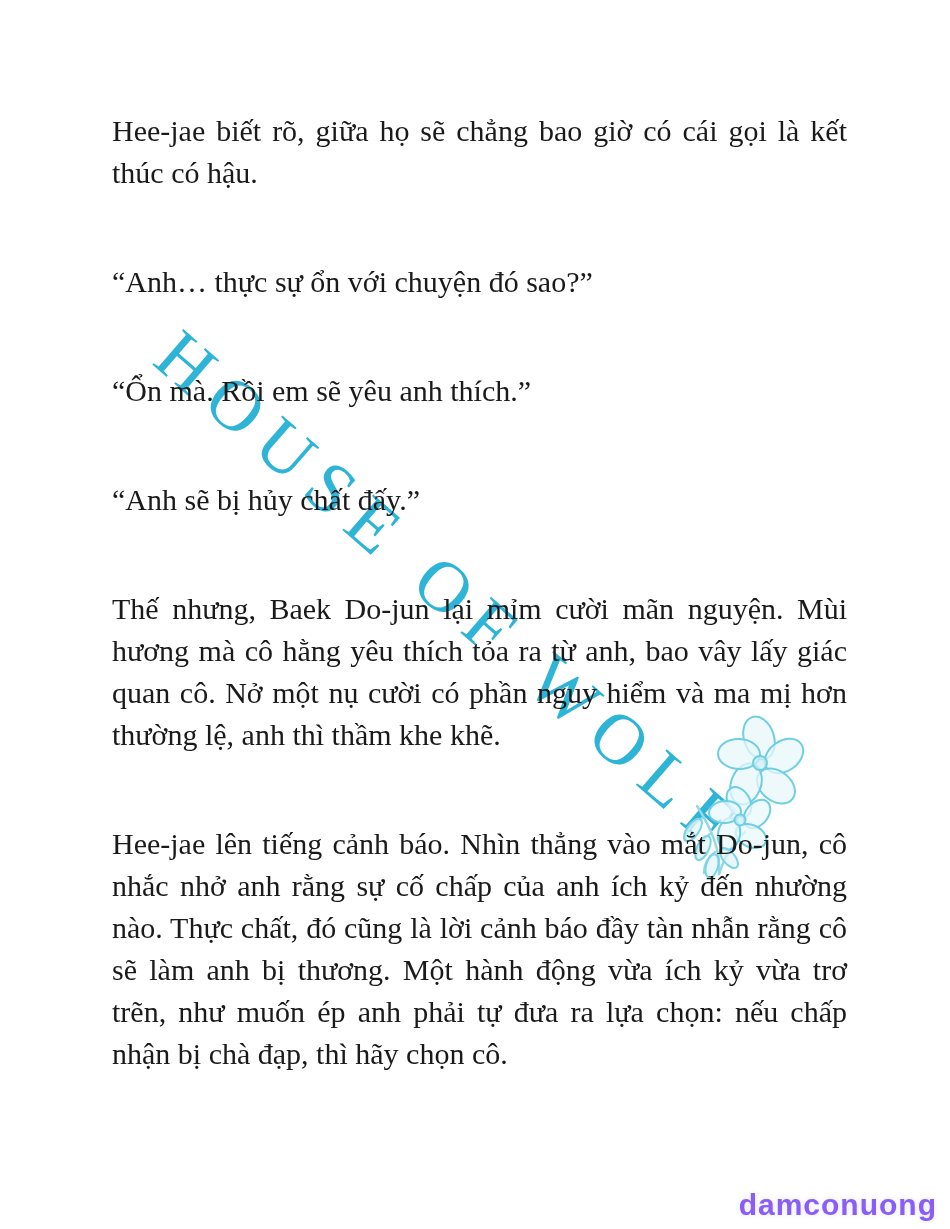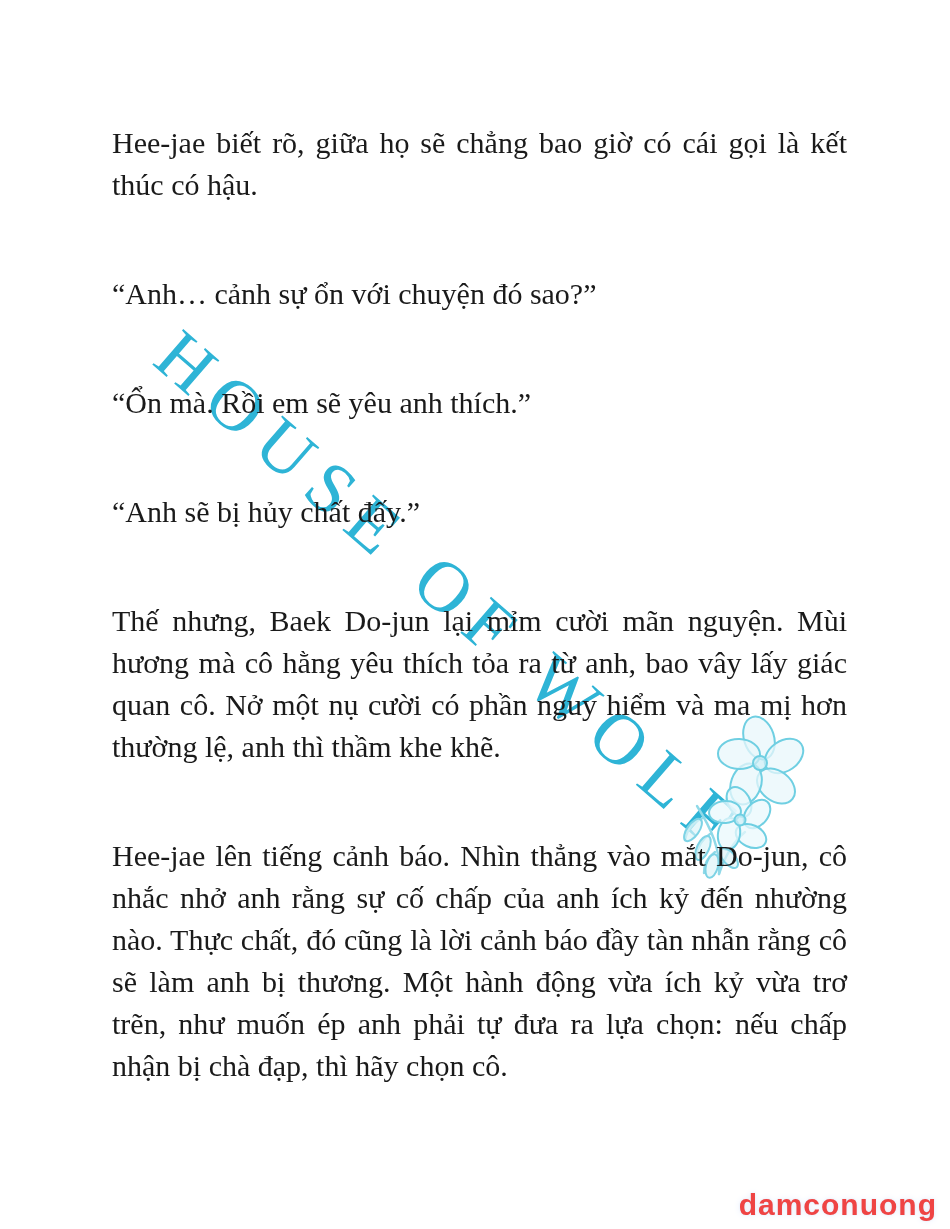--- a/index.html
+++ b/index.html
@@ -15,21 +15,21 @@
     overflow: hidden;
     font-family: "Liberation Serif", "DejaVu Serif", serif;
   }
   
   .content {
     position: relative;
     z-index: 2;
     padding: 106px 103px 0 112px;
   }
   .content p {
-    margin: 16px 0 67px 0;
+    margin: 4px 0 67px 0;
     font-size: 30px;
     line-height: 42px;
     color: #1a1a1a;
     text-align: justify;
   }
   
   .wm-text {
     position: absolute;
     left: 190px;
     top: 318px;
@@ -55,21 +55,21 @@
   
   .site-wm {
     position: absolute;
     right: 13px;
     bottom: 7px;
     z-index: 3;
     font-family: "Liberation Sans", "DejaVu Sans", sans-serif;
     font-weight: 700;
     font-size: 30px;
     letter-spacing: 1px;
-    color: #ef4444;
+    color: #8b5cf6;
     text-shadow: 0 0 7px #e6edfb, 0 0 2px #dfe8f8;
   }
 </style>
 </head>
 <body>
 
 <div class="page">
 
   <div class="wm-text">HOUSE OF WOLF</div>
 
@@ -103,21 +103,21 @@
     <g stroke="#7dd3e5" stroke-width="2" fill="#ddf3f8" fill-opacity="0.7">
       <ellipse cx="30" cy="120" rx="6" ry="13" transform="rotate(35 30 120)"></ellipse>
       <ellipse cx="40" cy="138" rx="6" ry="13" transform="rotate(25 40 138)"></ellipse>
       <ellipse cx="49" cy="156" rx="6" ry="12" transform="rotate(15 49 156)"></ellipse>
       <ellipse cx="66" cy="148" rx="6" ry="12" transform="rotate(-40 66 148)"></ellipse>
     </g>
   </svg>
 
   <div class="content">
     <p>Hee-jae biết rõ, giữa họ sẽ chẳng bao giờ có cái gọi là kết thúc có hậu.</p>
-    <p>“Anh… cảnh sự ổn với chuyện đó sao?”</p>
+    <p>“Anh… thực sự ổn với chuyện đó sao?”</p>
     <p>“Ổn mà. Rồi em sẽ yêu anh thích.”</p>
     <p>“Anh sẽ bị hủy chất đấy.”</p>
     <p>Thế nhưng, Baek Do-jun lại mỉm cười mãn nguyện. Mùi hương mà cô hằng yêu thích tỏa ra từ anh, bao vây lấy giác quan cô. Nở một nụ cười có phần nguy hiểm và ma mị hơn thường lệ, anh thì thầm khe khẽ.</p>
     <p>Hee-jae lên tiếng cảnh báo. Nhìn thẳng vào mắt Do-jun, cô nhắc nhở anh rằng sự cố chấp của anh ích kỷ đến nhường nào. Thực chất, đó cũng là lời cảnh báo đầy tàn nhẫn rằng cô sẽ làm anh bị thương. Một hành động vừa ích kỷ vừa trơ trẽn, như muốn ép anh phải tự đưa ra lựa chọn: nếu chấp nhận bị chà đạp, thì hãy chọn cô.</p>
   </div>
 
   <div class="site-wm">damconuong</div>
 
 </div>
 

